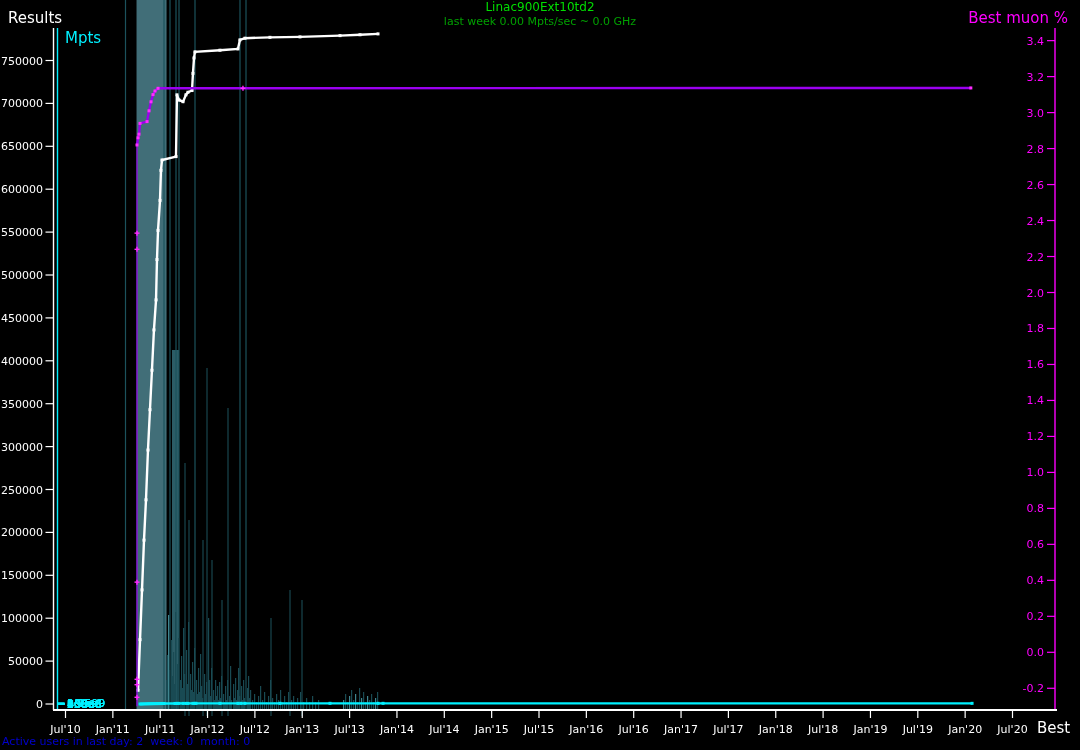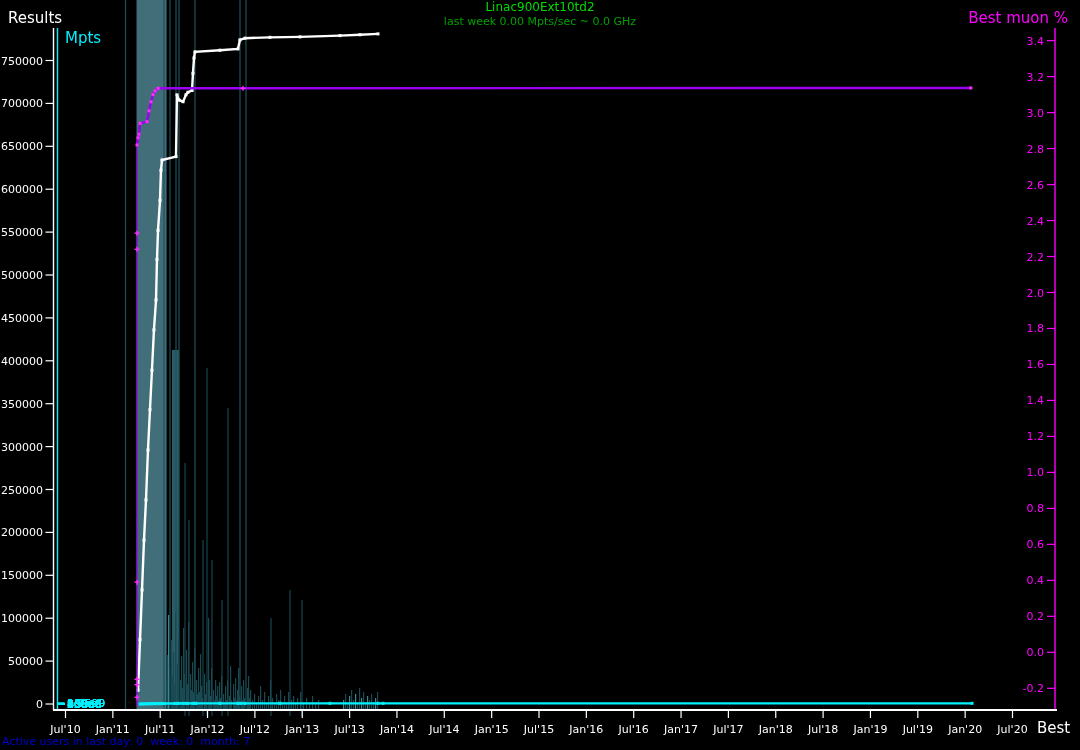--- a/index.html
+++ b/index.html
@@ -19,21 +19,21 @@
 </head>
 <body>
 
 <div id="screen">
   <div class="lbl" id="chart-title" style="color: rgb(0, 221, 0);">Linac900Ext10td2</div>
   <div class="lbl" id="chart-subtitle" style="color: rgb(0, 160, 0);">last week 0.00 Mpts/sec ~ 0.0 GHz</div>
   <div class="lbl" id="results-label">Results</div>
   <div class="lbl" id="mpts-label" style="color: rgb(0, 240, 255); margin-top: 20px;">Mpts</div>
   <div class="lbl" id="muon-label" style="color: rgb(255, 0, 255);">Best muon %</div>
   <div class="lbl" id="time-label">Best</div>
-  <div class="lbl" id="footer-text" style="color: rgb(0, 0, 204);">Active users in last day: 0  week: 0  month: 7</div>
+  <div class="lbl" id="footer-text" style="color: rgb(0, 0, 204);">Active users in last day: 2  week: 0  month: 0</div>
   <svg id="plot-svg" width="1080" height="750">
       <rect x="136.525" y="0" width="30.01990000000069" height="710" fill="#416e78"></rect>
       <rect x="172" y="350" width="7" height="360" fill="#2c5c66"></rect>
       <line x1="125.5" y1="0" x2="125.5" y2="710" stroke="#1c525c" stroke-width="1.2"></line>
       <line x1="164" y1="0" x2="164" y2="710" stroke="#1c525c" stroke-width="1.2"></line>
       <line x1="170" y1="0" x2="170" y2="710" stroke="#1c525c" stroke-width="1.2"></line>
       <line x1="176" y1="0" x2="176" y2="710" stroke="#1c525c" stroke-width="1.2"></line>
       <line x1="179" y1="0" x2="179" y2="710" stroke="#1c525c" stroke-width="1.2"></line>
       <line x1="195" y1="0" x2="195" y2="710" stroke="#1c525c" stroke-width="1.2"></line>
       <line x1="240" y1="0" x2="240" y2="710" stroke="#1c525c" stroke-width="1.2"></line>

